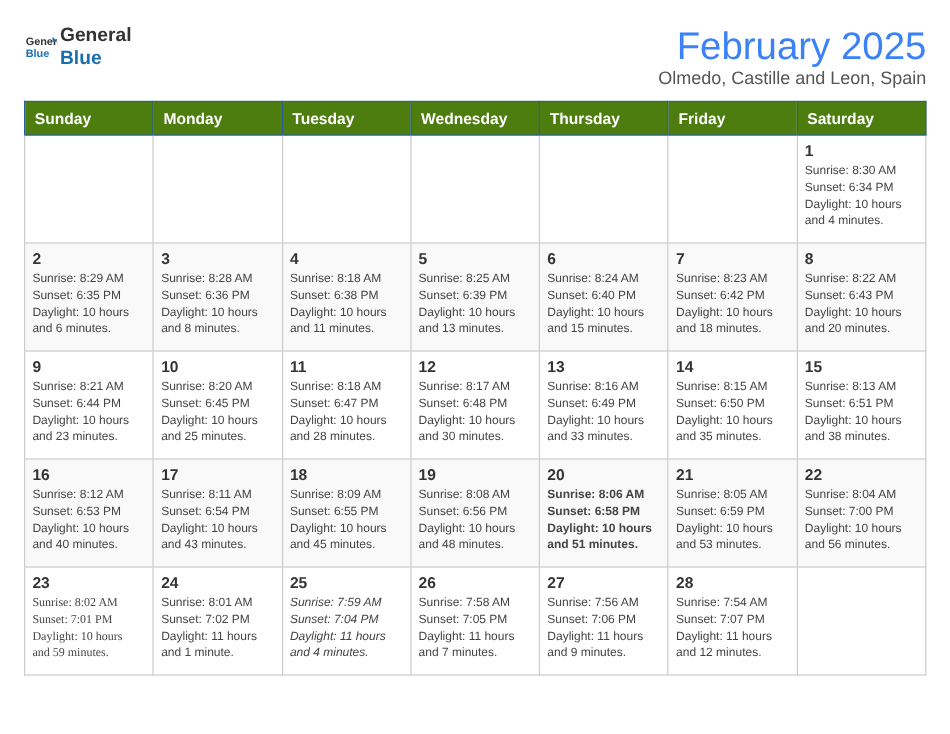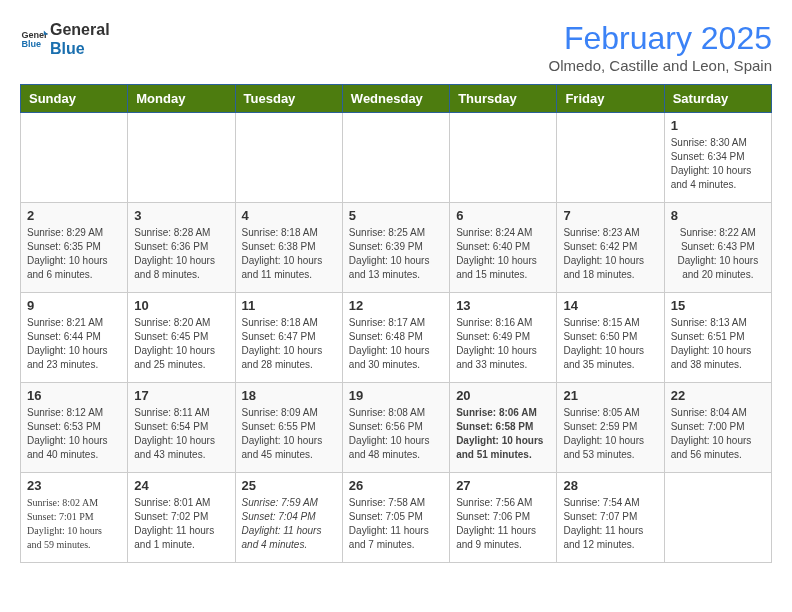--- a/index.html
+++ b/index.html
@@ -167,21 +167,21 @@
         </td>
         <td>
           <span class="day-number">7</span>
           <div class="day-info" style="white-space: pre-line;">Sunrise: 8:23 AM
 Sunset: 6:42 PM
 Daylight: 10 hours
 and 18 minutes.</div>
         </td>
         <td>
           <span class="day-number">8</span>
-          <div class="day-info" style="white-space: pre-line; text-align: center;">Sunrise: 8:22 AM
+          <div class="day-info" style="white-space: pre-line;">Sunrise: 8:22 AM
 Sunset: 6:43 PM
 Daylight: 10 hours
 and 20 minutes.</div>
         </td>
       </tr>
       <tr>
         <td>
           <span class="day-number">9</span>
           <div class="day-info" style="white-space: pre-line;">Sunrise: 8:21 AM
 Sunset: 6:44 PM
@@ -263,21 +263,21 @@
         <td>
           <span class="day-number">20</span>
           <div class="day-info" style="white-space: pre-line; font-weight: bold;">Sunrise: 8:06 AM
 Sunset: 6:58 PM
 Daylight: 10 hours
 and 51 minutes.</div>
         </td>
         <td>
           <span class="day-number">21</span>
           <div class="day-info" style="white-space: pre-line;">Sunrise: 8:05 AM
-Sunset: 2:59 PM
+Sunset: 6:59 PM
 Daylight: 10 hours
 and 53 minutes.</div>
         </td>
         <td>
           <span class="day-number">22</span>
           <div class="day-info" style="white-space: pre-line;">Sunrise: 8:04 AM
 Sunset: 7:00 PM
 Daylight: 10 hours
 and 56 minutes.</div>
         </td>

